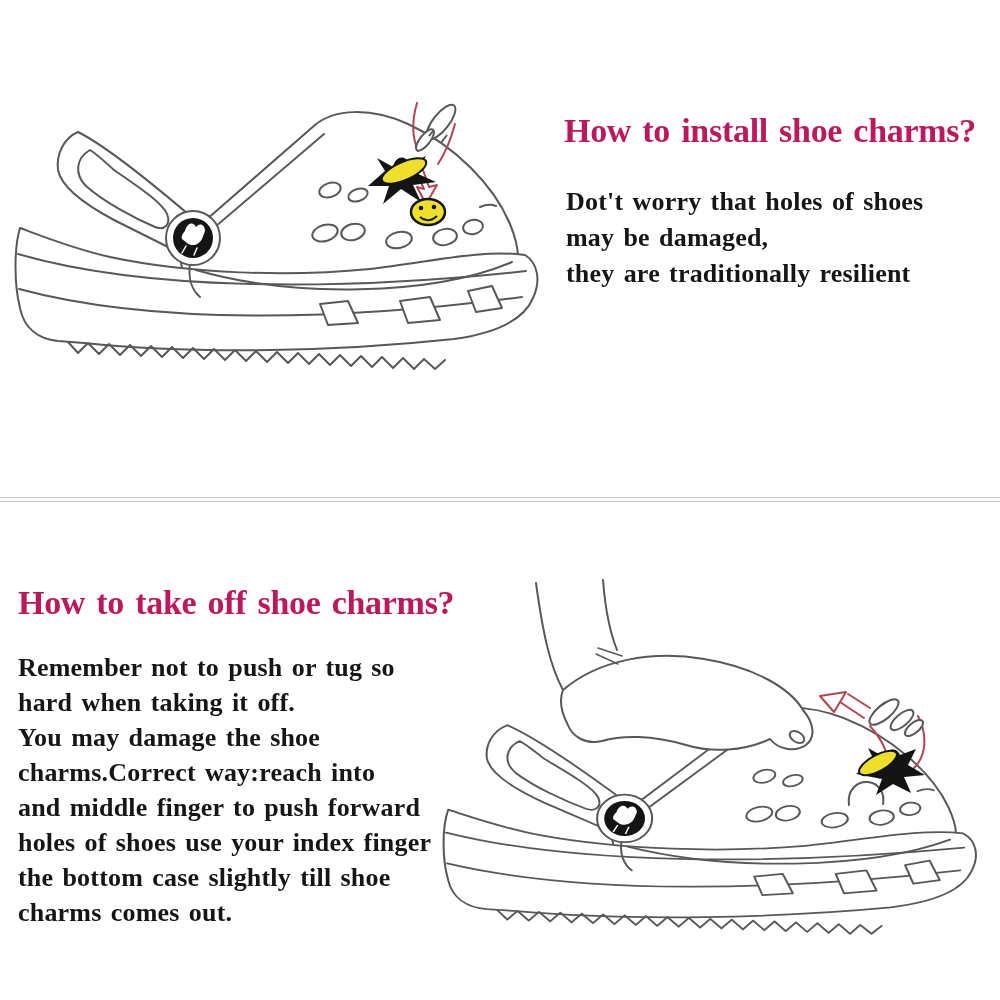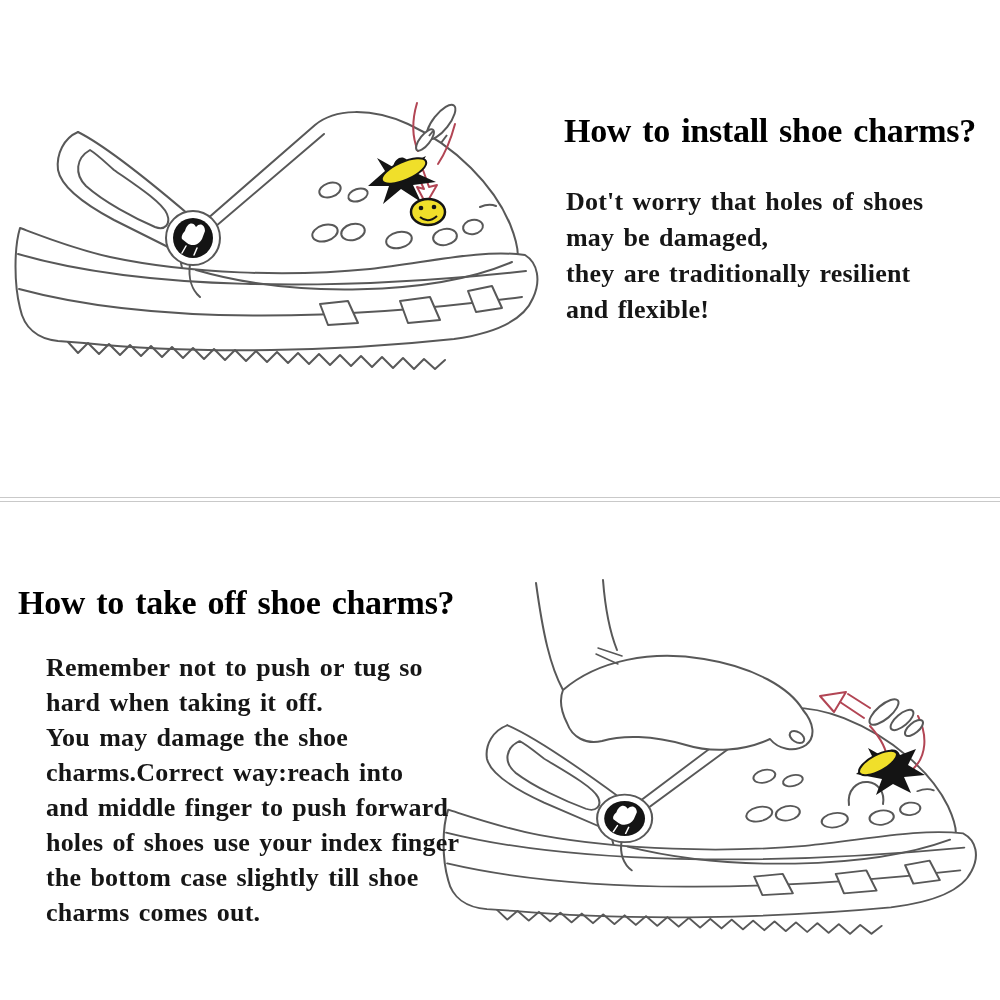--- a/index.html
+++ b/index.html
@@ -4,31 +4,31 @@
 <style>
   html,body{margin:0;padding:0;}
   body{
     width:1000px;height:1000px;position:relative;overflow:hidden;
     background:#ffffff;
     font-family:"Liberation Serif","DejaVu Serif",serif;
   }
   .section{position:absolute;left:0;top:0;width:1000px;}
   .heading{
     position:absolute;
-    font-size:34px;font-weight:700;color:#000000;
+    font-size:34px;font-weight:700;color:#be185d;
     letter-spacing:-0.3px;word-spacing:3px;white-space:nowrap;
   }
   .bodytext{
     position:absolute;
     font-size:26px;font-weight:700;color:#161616;
     letter-spacing:0.2px;word-spacing:2.5px;
   }
   .bodytext .line{white-space:nowrap;}
   .install-body .line{height:36px;line-height:36px;}
-  .remove-body .line{height:35px;line-height:35px;margin-left:28px;}
+  .remove-body .line{height:35px;line-height:35px;}
   #install-heading{left:564px;top:112px;}
   #install-body{left:566px;top:184px;}
   #remove-heading{left:18px;top:584px;}
   #remove-body{left:18px;top:650px;}
   .divider{
     position:absolute;left:0;top:497px;width:1000px;height:3px;
     border-top:1px solid #c9c9c9;border-bottom:1px solid #c9c9c9;
   }
   #art{position:absolute;left:0;top:0;width:1000px;height:1000px;}
 </style>
@@ -137,21 +137,20 @@
     </g>
   </g>
 </svg>
 
 <div class="section">
   <div id="install-heading" class="heading">How to install shoe charms?</div>
   <div id="install-body" class="bodytext install-body">
     <div class="line">Dot't worry that holes of shoes</div>
     <div class="line">may be damaged,</div>
     <div class="line">they are traditionally resilient</div>
-    <div class="line">and flexible!</div>
   </div>
 </div>
 
 <div class="divider"></div>
 
 <div class="section">
   <div id="remove-heading" class="heading">How to take off shoe charms?</div>
   <div id="remove-body" class="bodytext remove-body">
     <div class="line">Remember not to push or tug so</div>
     <div class="line">hard when taking it off.</div>

